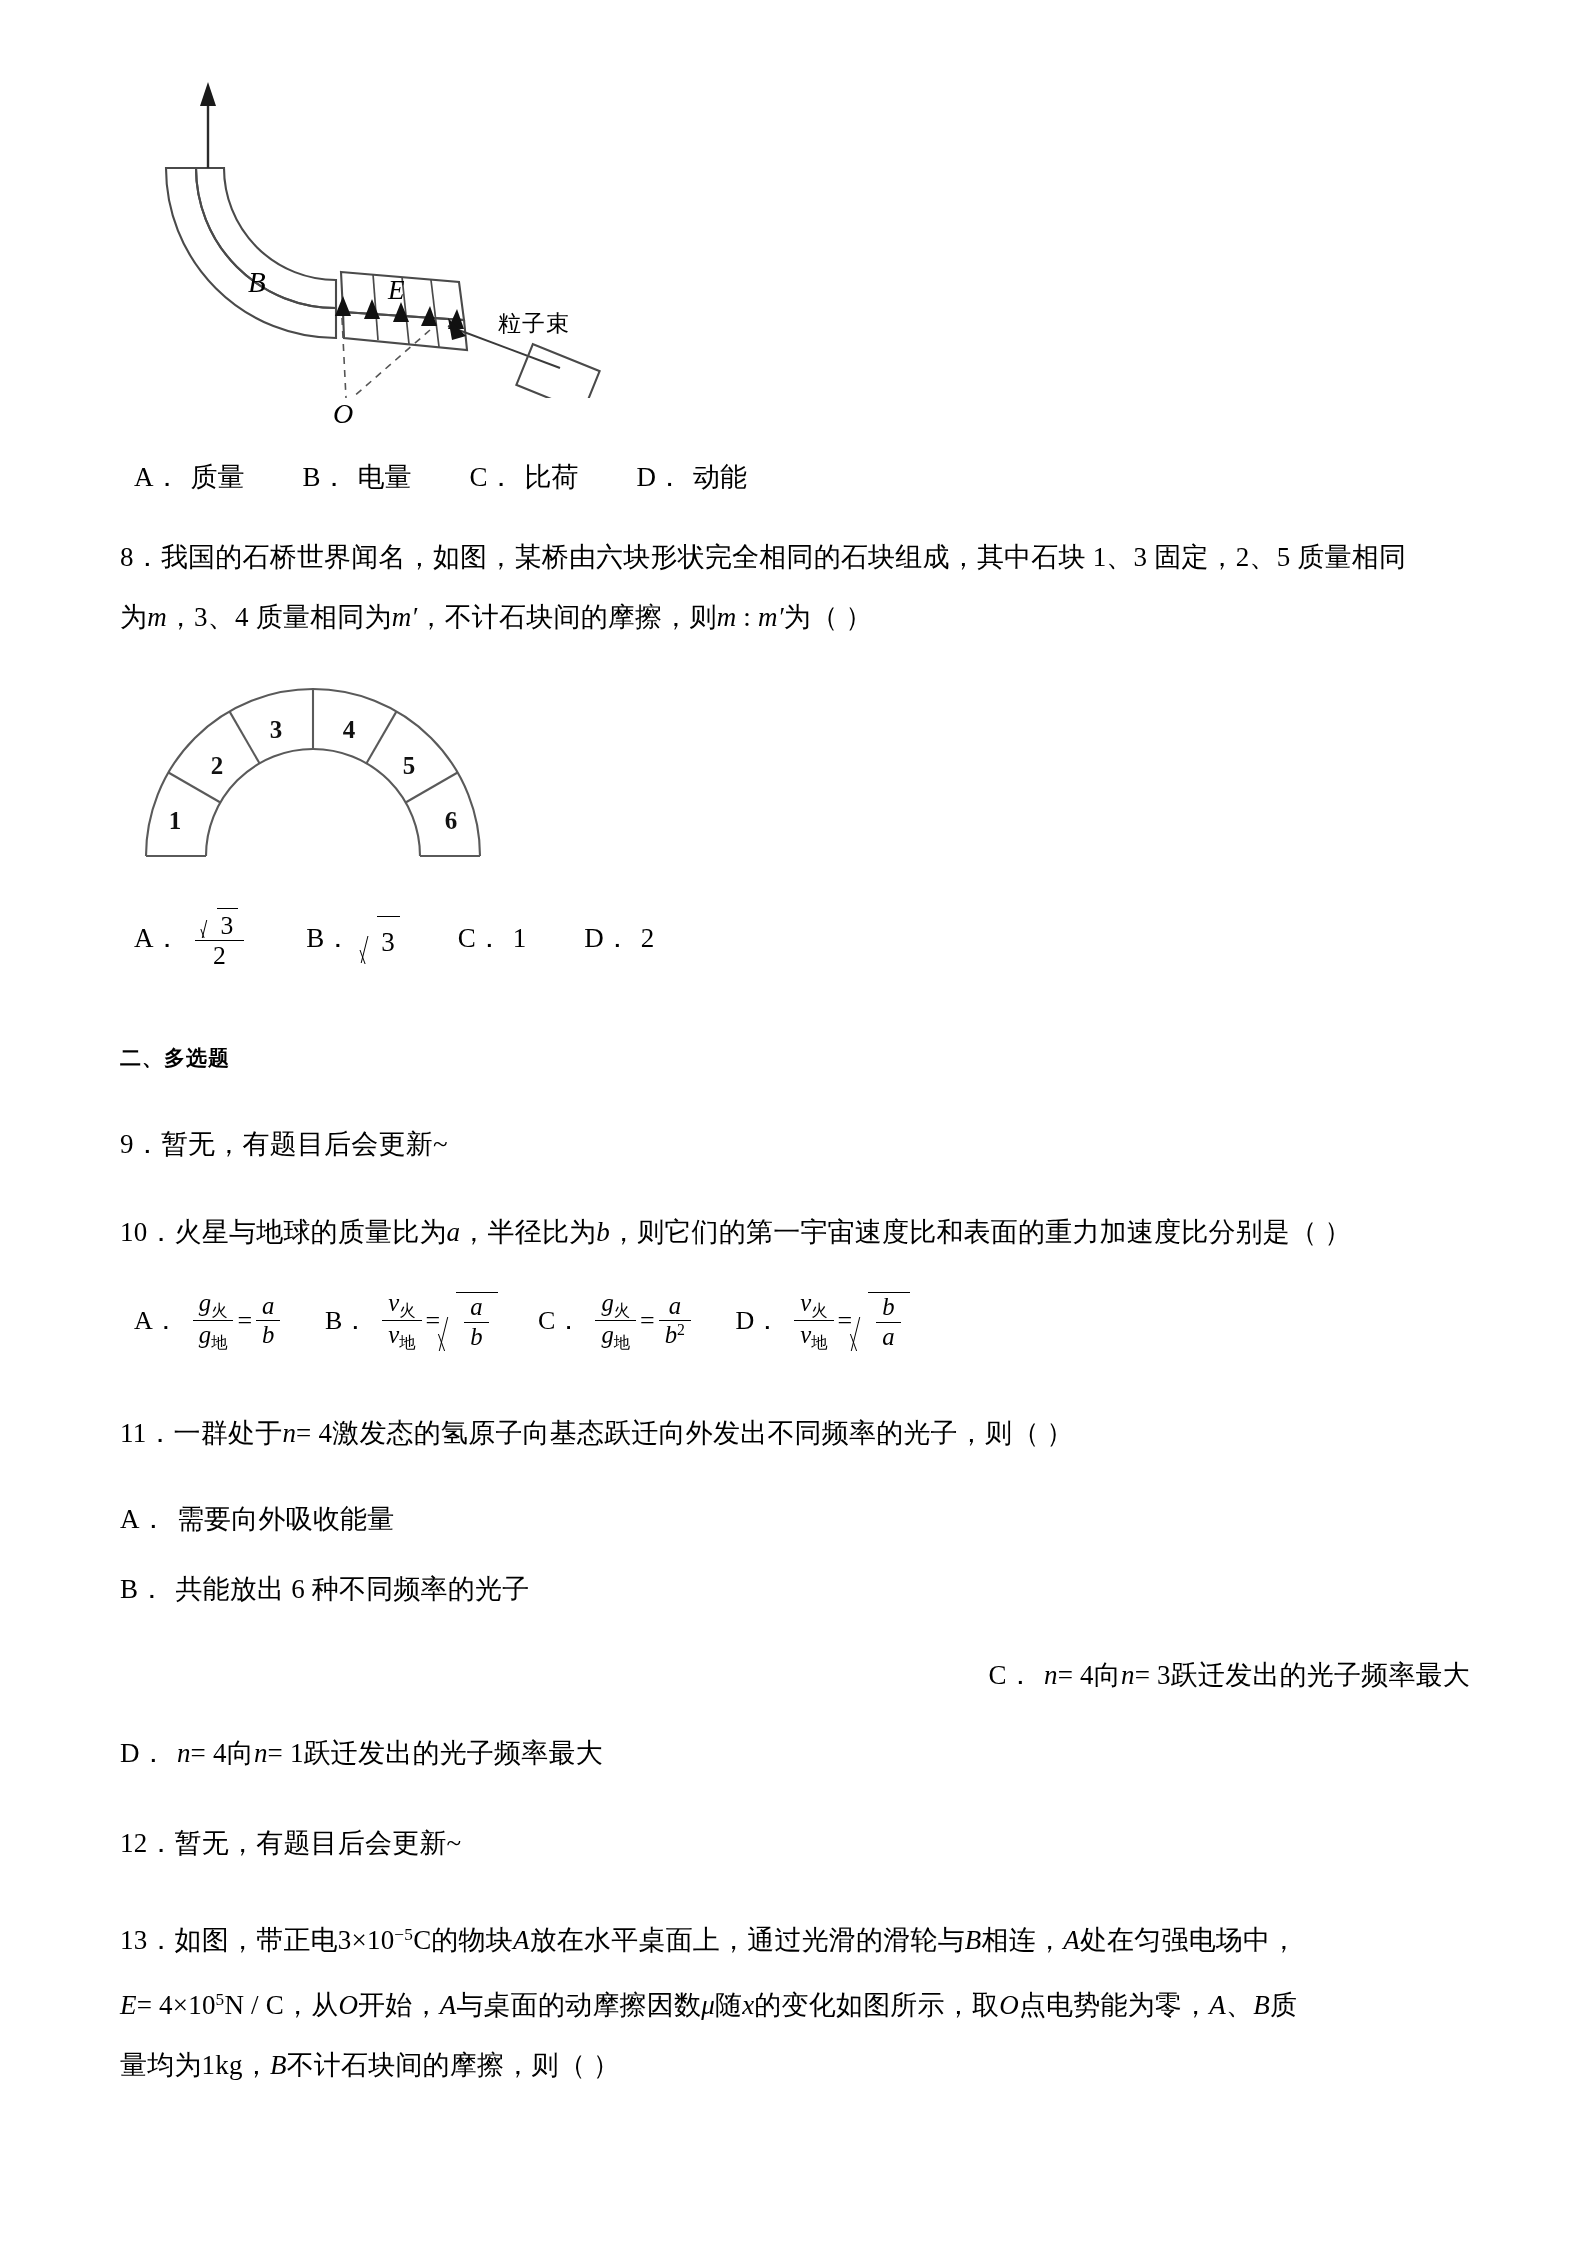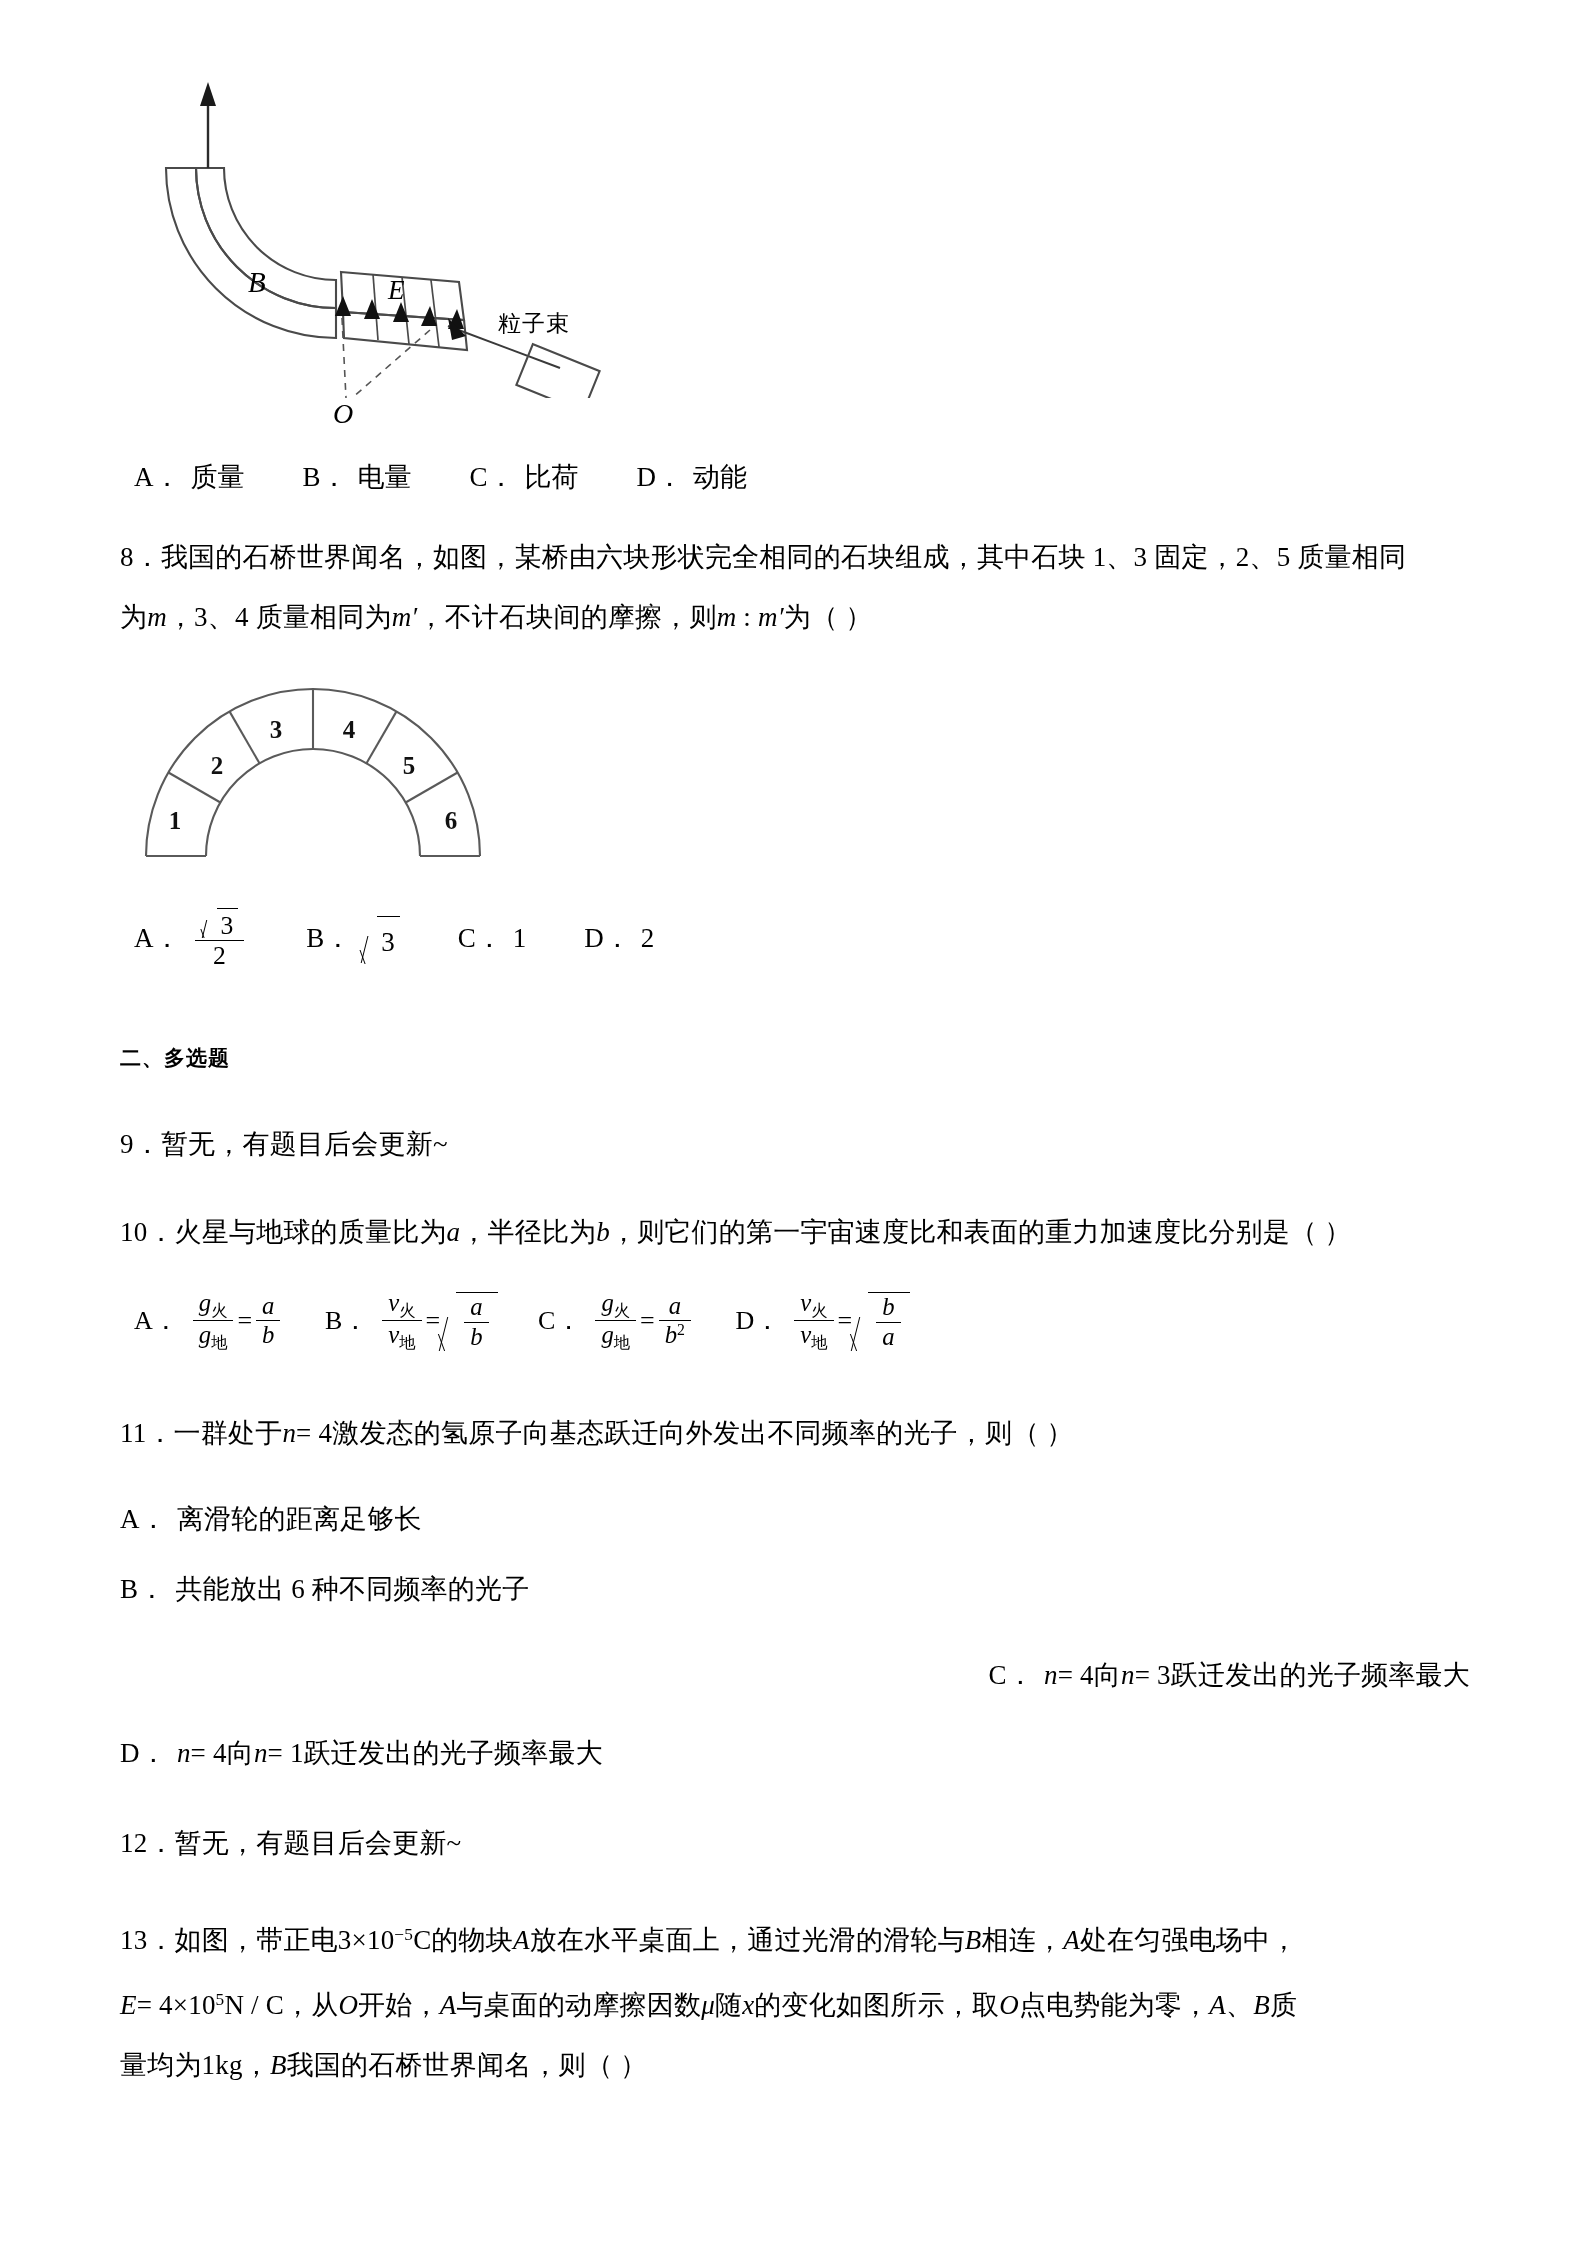--- a/index.html
+++ b/index.html
@@ -227,32 +227,32 @@
     
     <span class="lbl">B．</span><span><span class="frac"><span class="num"><span class="mi">v</span><span class="sub">火</span></span><span class="den"><span class="mi">v</span><span class="sub">地</span></span></span><span>=</span><span class="sqrt"><span class="rad"><span class="frac"><span class="num mi">a</span><span class="den mi">b</span></span></span></span></span><span class="opt-gap-sm"></span>
     
     <span class="lbl">C．</span><span><span class="frac"><span class="num"><span class="mi">g</span><span class="sub">火</span></span><span class="den"><span class="mi">g</span><span class="sub">地</span></span></span><span>=</span><span class="frac"><span class="num mi">a</span><span class="den"><span class="mi">b</span><span class="sup">2</span></span></span></span><span class="opt-gap-sm"></span>
     
     <span class="lbl">D．</span><span><span class="frac"><span class="num"><span class="mi">v</span><span class="sub">火</span></span><span class="den"><span class="mi">v</span><span class="sub">地</span></span></span><span>=</span><span class="sqrt"><span class="rad"><span class="frac"><span class="num mi">b</span><span class="den mi">a</span></span></span></span></span>
   </p>
 
   <p class="qline" style="margin-top:56px;"><span>11．一群处于</span><span class="mi">n</span><span>= 4</span><span>激发态的氢原子向基态跃迁向外发出不同频率的光子，则（       ）</span></p>
 
-  <p class="qline" style="margin-top:40px;"><span class="lbl">A．</span><span>离滑轮的距离足够长</span></p>
+  <p class="qline" style="margin-top:40px;"><span class="lbl">A．</span><span>需要向外吸收能量</span></p>
 
   <p class="qline" style="margin-top:24px;"><span class="lbl">B．</span><span>共能放出 6 种不同频率的光子</span></p>
 
   <p class="qline" style="margin-top:40px;text-align:right;"><span class="lbl">C．</span><span class="mi">n</span><span>= 4</span><span>向</span><span class="mi">n</span><span>= 3</span><span>跃迁发出的光子频率最大</span></p>
 
   <p class="qline" style="margin-top:32px;"><span class="lbl">D．</span><span class="mi">n</span><span>= 4</span><span>向</span><span class="mi">n</span><span>= 1</span><span>跃迁发出的光子频率最大</span></p>
 
   <p class="qline" style="margin-top:44px;">12．暂无，有题目后会更新~</p>
 
   <div class="qblock" style="margin-top:46px;">
     <p class="qline"><span>13．如图，带正电</span><span>3×10</span><span class="sup">−5</span><span>C</span><span>的物块</span><span class="mi">A</span><span>放在水平桌面上，通过光滑的滑轮与</span><span class="mi">B</span><span>相连，</span><span class="mi">A</span><span>处在匀强电场中，</span></p>
 
     <p class="qline"><span class="mi">E</span><span>= 4×10</span><span class="sup">5</span><span>N / C</span><span>，从</span><span class="mi">O</span><span>开始，</span><span class="mi">A</span><span>与桌面的动摩擦因数</span><span class="mi">μ</span><span>随</span><span class="mi">x</span><span>的变化如图所示，取</span><span class="mi">O</span><span>点电势能为零，</span><span class="mi">A</span><span>、</span><span class="mi">B</span><span>质</span></p>
 
-    <p class="qline"><span>量均为</span><span>1kg</span><span>，</span><span class="mi">B</span><span>我国的石桥世界闻名，则（       ）</span></p>
+    <p class="qline"><span>量均为</span><span>1kg</span><span>，</span><span class="mi">B</span><span>不计石块间的摩擦，则（       ）</span></p>
   </div>
 
 </div>
 </div>
 
 </body></html>

